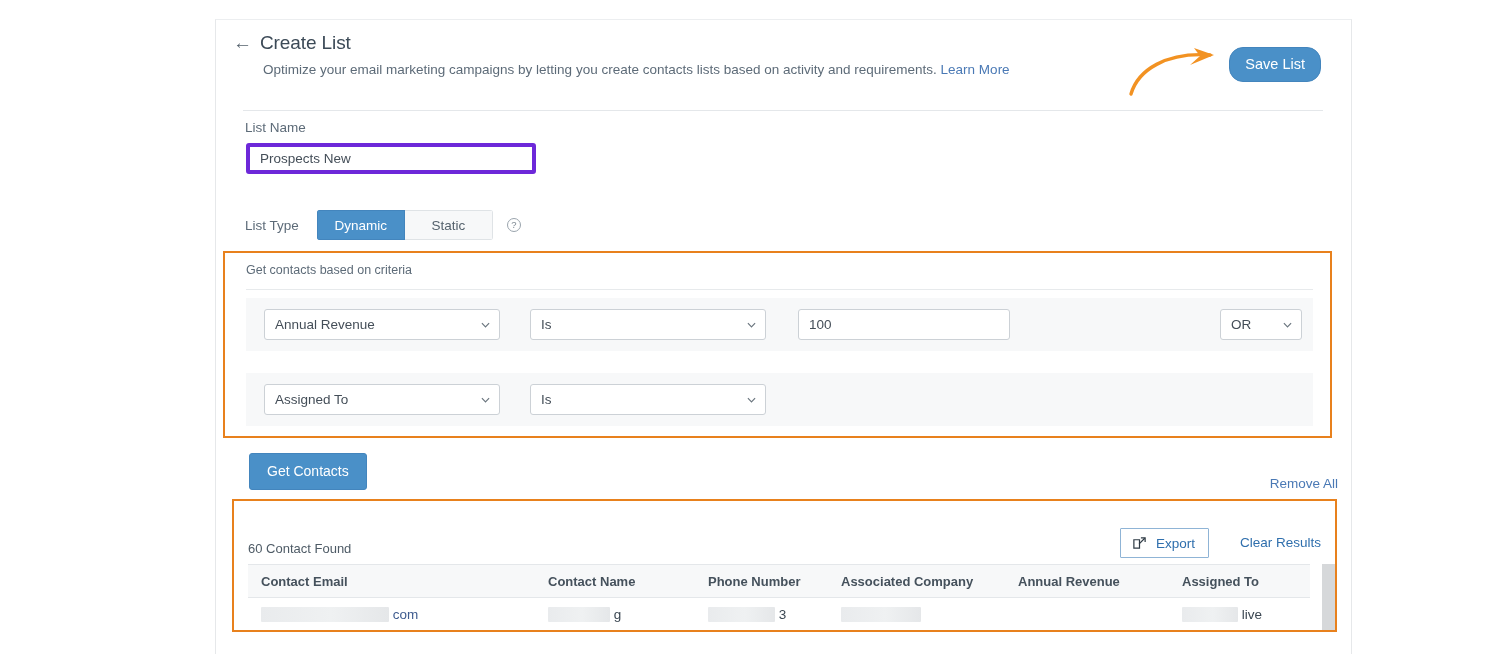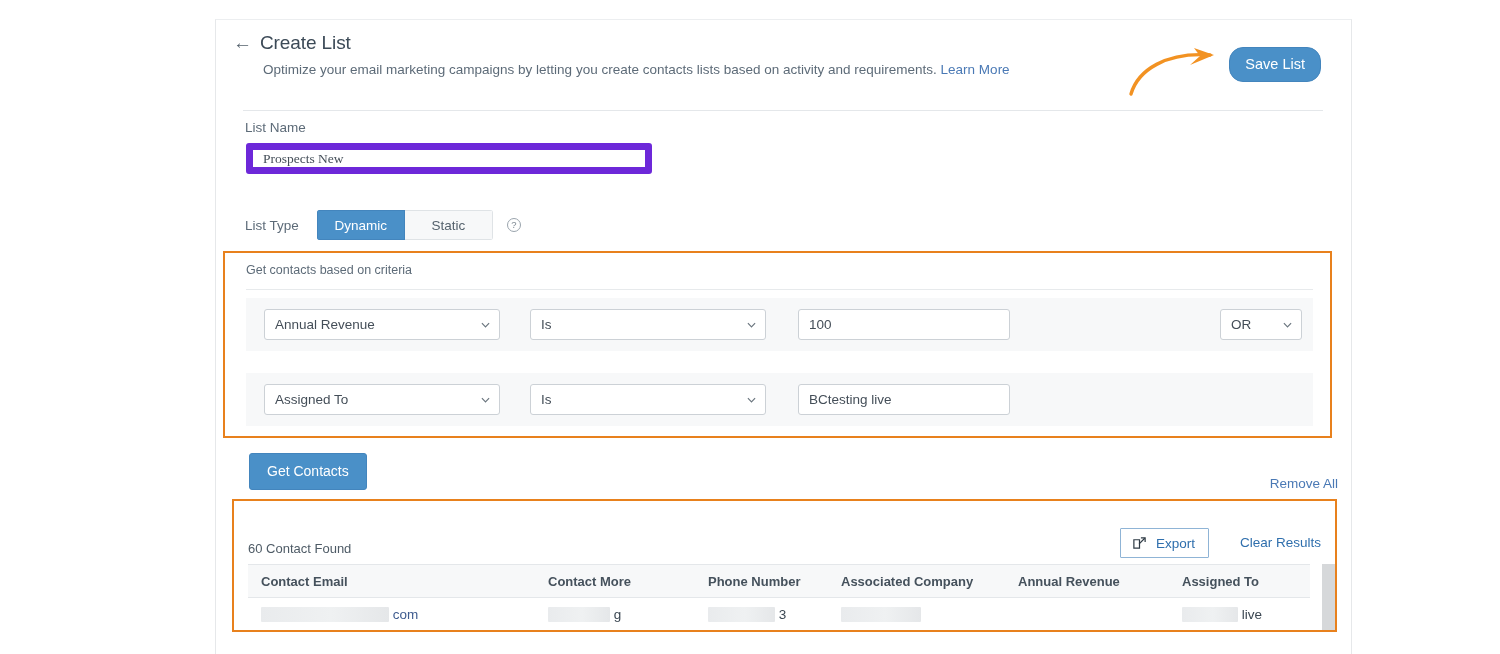--- a/index.html
+++ b/index.html
@@ -59,26 +59,26 @@
     width: 1080px; height: 1px; background: #e4e7ea;
   }
 
   
   .field-label {
     position: absolute; left: 29px; top: 100px;
     font-size: 13.5px; color: #5d6b78;
   }
   .listname-input {
     position: absolute; left: 30px; top: 123px;
-    width: 406px; height: 31px;
-    border: 7px solid #6d28d9; border-radius: 3px;
+    width: 290px; height: 31px;
+    border: 4px solid #6d28d9; border-radius: 3px;
     background: #fff;
     font-size: 13.5px; color: #444e58;
     padding: 0 10px;
-    font-family: Liberation Serif, serif;
+    font-family: Liberation Sans, sans-serif;
   }
 
   
   .listtype-row {
     position: absolute; left: 29px; top: 190px;
     display: flex; align-items: center;
   }
   .listtype-label { font-size: 13.5px; color: #5d6b78; margin-right: 18px; }
   .seg {
     display: inline-flex; height: 30px;
@@ -310,21 +310,20 @@
           <svg class="chev" viewBox="0 0 10 10">
             <path d="M1 3 L5 7 L9 3" fill="none" stroke="#6b767f" stroke-width="1.3"></path>
           </svg>
         </div>
         <div class="sel f-op">
           <span>Is</span>
           <svg class="chev" viewBox="0 0 10 10">
             <path d="M1 3 L5 7 L9 3" fill="none" stroke="#6b767f" stroke-width="1.3"></path>
           </svg>
         </div>
-        <input class="txtin f-val" type="text" value="BCtesting live" style="">
       </div>
     </div>
 
     <button class="get-btn">Get Contacts</button>
     <span class="remove-all">Remove All</span>
 
     <div class="results-box">
       <div class="res-count">60 Contact Found</div>
 
       <div class="export-btn">
@@ -335,21 +334,21 @@
         </svg>
         <span>Export</span>
       </div>
       <span class="clear-res">Clear Results</span>
 
       <div class="tbl-wrap">
         <table class="res-tbl">
           <thead>
             <tr>
               <th style="width:287px">Contact Email</th>
-              <th style="width:160px">Contact More</th>
+              <th style="width:160px">Contact Name</th>
               <th style="width:133px">Phone Number</th>
               <th style="width:177px">Associated Company</th>
               <th style="width:164px">Annual Revenue</th>
               <th style="width:141px">Assigned To</th>
             </tr>
           </thead>
           <tbody>
             <tr>
               <td>
                 <span class="redact" style="width:128px"></span>

